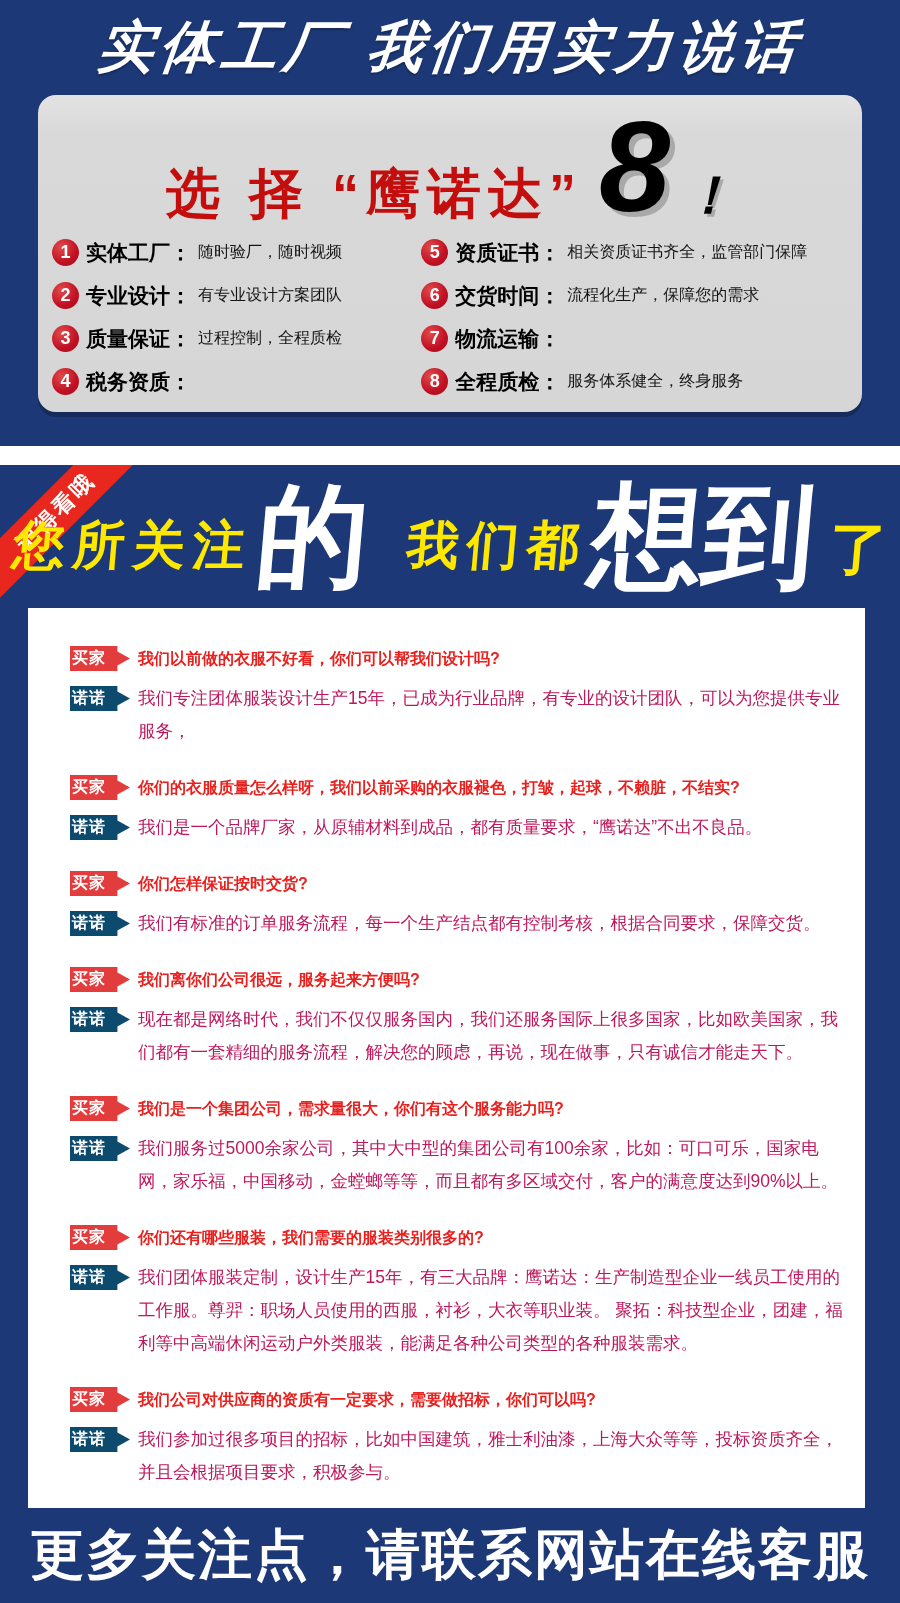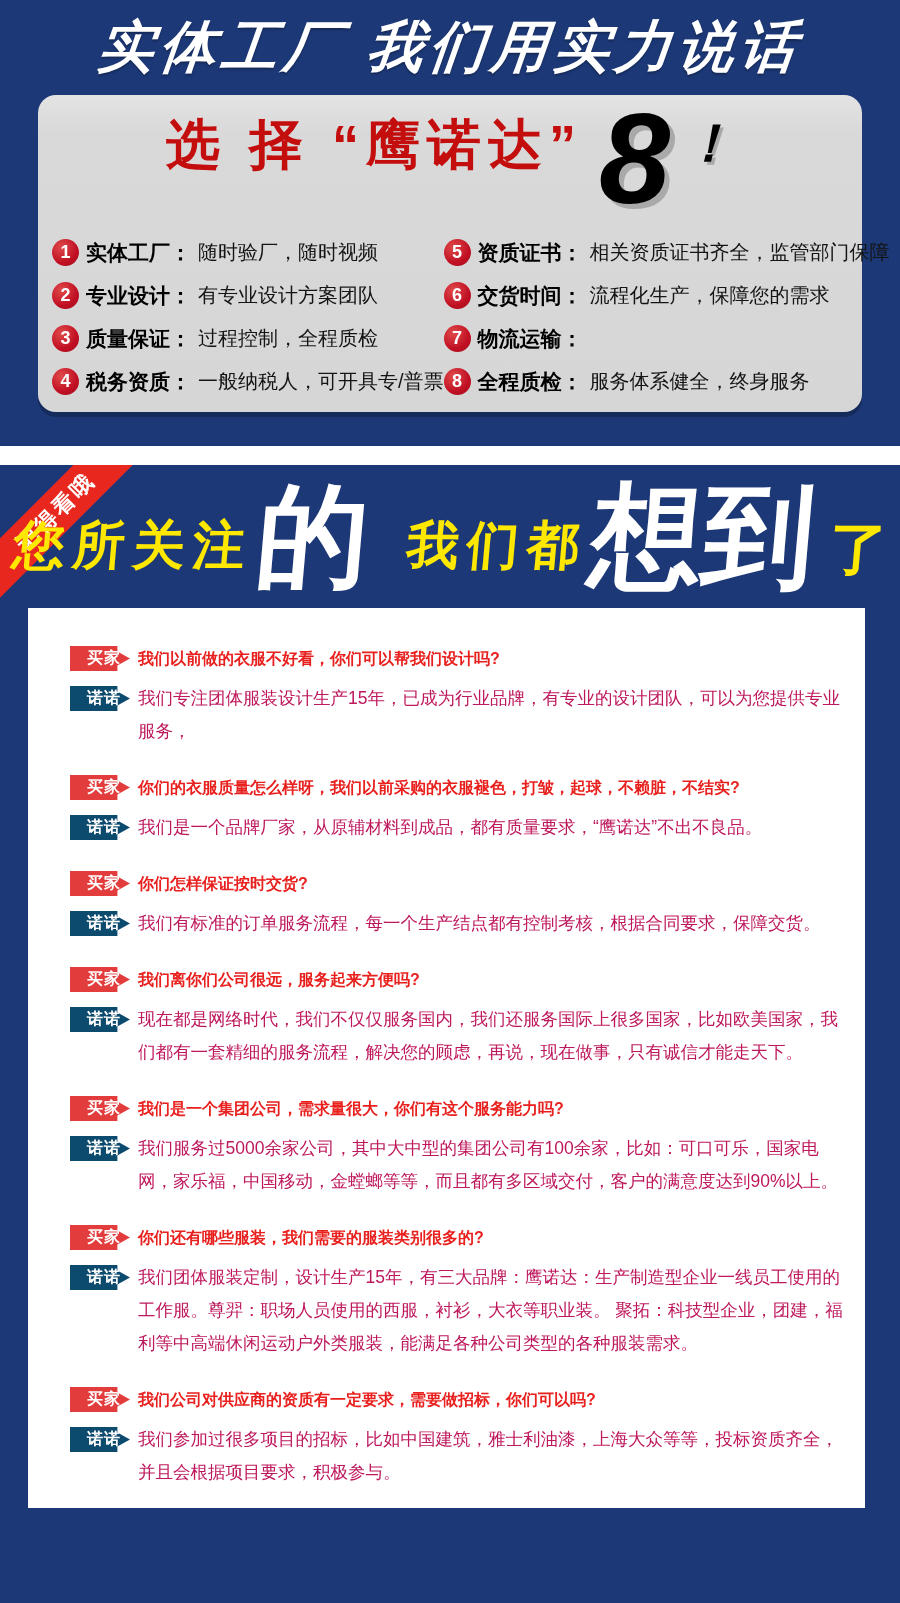--- a/index.html
+++ b/index.html
@@ -18,42 +18,42 @@
     text-shadow:0 2px 2px rgba(0,0,0,.25);
   }
 
   
   .reasons-card {
     margin:0 38px; height:317px; border-radius:18px;
     background:linear-gradient(180deg,#e3e3e3 0%,#d9d9d9 12%,#d6d6d6 100%);
     box-shadow:0 5px 0 rgba(0,0,0,.22);
     padding:14px 14px 0 14px;
   }
-  .reasons-headline { display:flex; align-items:flex-start; justify-content:center; height:122px; }
+  .reasons-headline { display:flex; align-items:flex-end; justify-content:center; height:122px; }
   .rh-red { color:#c40d0d; font-size:54px; font-weight:bold; letter-spacing:7px; white-space:nowrap; }
   .rh-num {
     color:#000; font-size:128px; font-weight:bold; font-style:italic; line-height:1;
     margin:-14px 10px 0 16px; text-shadow:5px 5px 0 #a9a9a9;
   }
   .rh-big { color:#000; font-size:66px; font-weight:bold; font-style:italic; letter-spacing:8px;
             text-shadow:4px 4px 0 #a9a9a9; white-space:nowrap; }
   .rh-bang { color:#000; font-size:52px; font-weight:bold; font-style:italic; margin-left:2px;
              text-shadow:3px 3px 0 #a9a9a9; }
   .reasons-grid {
     display:grid; grid-auto-flow:column; grid-template-rows:repeat(4,1fr);
     grid-template-columns:0.93fr 1.07fr; height:172px; padding:0 2px 0 0;
   }
   .reason-item { display:flex; align-items:center; gap:7px; white-space:nowrap; }
   .reason-badge {
     flex:0 0 auto; width:27px; height:27px; border-radius:50%;
     background:radial-gradient(circle at 35% 30%, #e04a4a 0%, #c01023 60%, #a50c1c 100%);
     color:#fff; font-size:18px; font-weight:bold; display:flex; align-items:center; justify-content:center;
   }
   .reason-label { color:#000; font-size:21px; font-weight:bold; }
-  .reason-desc  { color:#141414; font-size:20px; }
+  .reason-desc  { color:#141414; font-size:16px; }
 
   
   .navy-spacer { height:34px; }
   .white-gap { height:19px; background:#ffffff; }
 
   
   .concern { position:relative; height:143px; overflow:hidden; }
   .ribbon {
     position:absolute; left:-50px; top:26px; width:212px; height:42px;
     background:#e8281e; transform:rotate(-45deg);
@@ -75,21 +75,21 @@
     margin-left:28px; width:837px; height:900px; background:#ffffff;
     padding:34px 12px 0 42px; overflow:hidden;
   }
   .qa-block { margin-bottom:23px; }
   .qa-row { display:flex; align-items:flex-start; gap:8px; }
   .qa-row + .qa-row { margin-top:7px; }
   .tag {
     flex:0 0 auto; width:60px; height:25px; margin-top:4px;
     clip-path:polygon(0 0, 79% 0, 79% 22%, 100% 50%, 79% 78%, 79% 100%, 0 100%);
     color:#fff; font-size:16px; font-weight:bold;
-    display:flex; align-items:center; padding-left:17px; letter-spacing:1px;
+    display:flex; align-items:center; padding-left:2px; letter-spacing:1px;
   }
   .tag-buyer  { background:#e23c3c; }
   .tag-seller { background:#0c4a6e; }
   .q-text { color:#e8201e; font-size:16px; line-height:33px; font-weight:bold; width:716px; }
   .a-text { color:#be185d; font-size:17.5px; line-height:33px; width:716px; }
 
   
   .bottom-banner { height:95px; display:flex; align-items:center; justify-content:center; }
   .bottom-banner .text {
     color:#fff; font-size:54px; font-weight:bold; letter-spacing:2px; white-space:nowrap;
@@ -122,21 +122,20 @@
         <span class="reason-desc">有专业设计方案团队</span>
       </div>
       <div class="reason-item">
         <span class="reason-badge">3</span>
         <span class="reason-label">质量保证：</span>
         <span class="reason-desc">过程控制，全程质检</span>
       </div>
       <div class="reason-item">
         <span class="reason-badge">4</span>
         <span class="reason-label">税务资质：</span>
-        <span class="reason-desc">一般纳税人，可开具专/普票</span>
       </div>
       <div class="reason-item">
         <span class="reason-badge">5</span>
         <span class="reason-label">资质证书：</span>
         <span class="reason-desc">相关资质证书齐全，监管部门保障</span>
       </div>
       <div class="reason-item">
         <span class="reason-badge">6</span>
         <span class="reason-label">交货时间：</span>
         <span class="reason-desc">流程化生产，保障您的需求</span>
@@ -244,14 +243,17 @@
         <div class="q-text">我们公司对供应商的资质有一定要求，需要做招标，你们可以吗?</div>
       </div>
       <div class="qa-row">
         <span class="tag tag-seller">诺诺</span>
         <div class="a-text">我们参加过很多项目的招标，比如中国建筑，雅士利油漆，上海大众等等，投标资质齐全，并且会根据项目要求，积极参与。</div>
       </div>
     </div>
 
   </div>
 
+  <div class="bottom-banner">
+    <div class="text">更多关注点，请联系网站在线客服</div>
+  </div>
 
 </div>
 
 </body></html>

